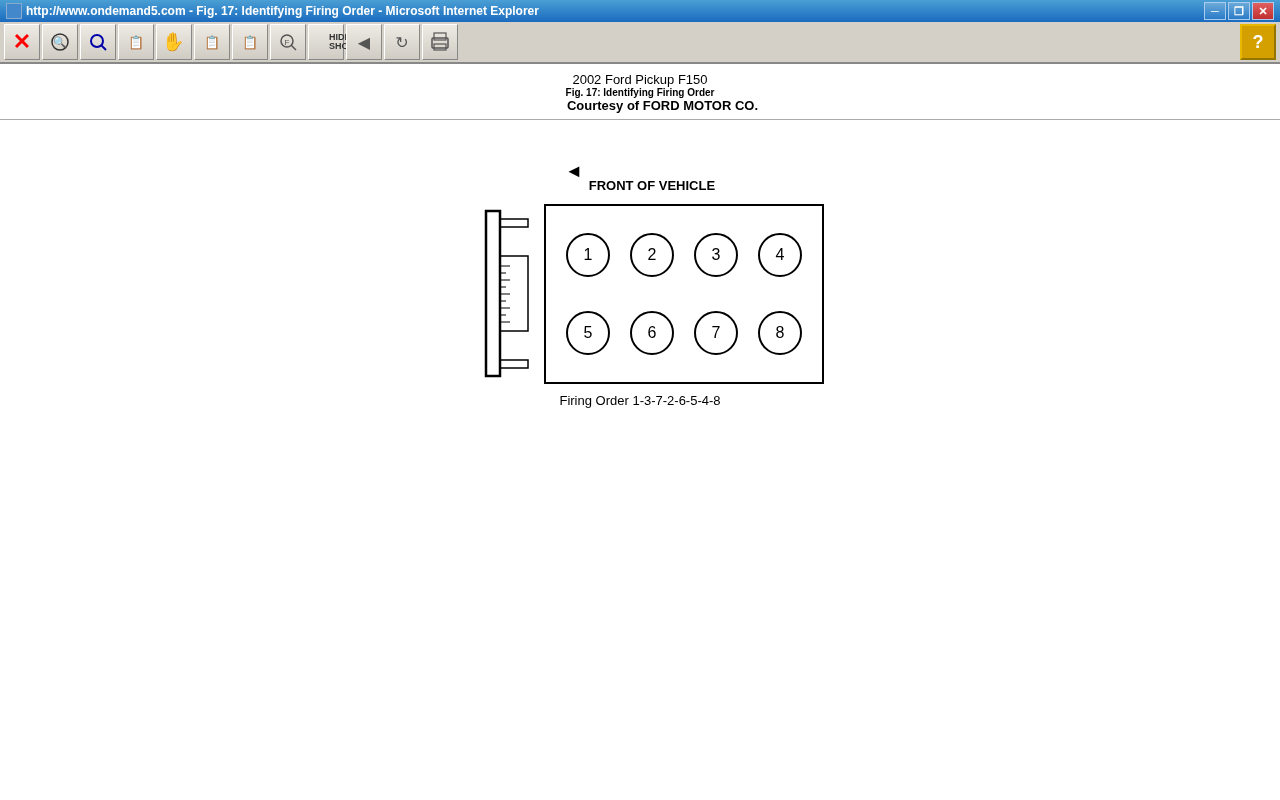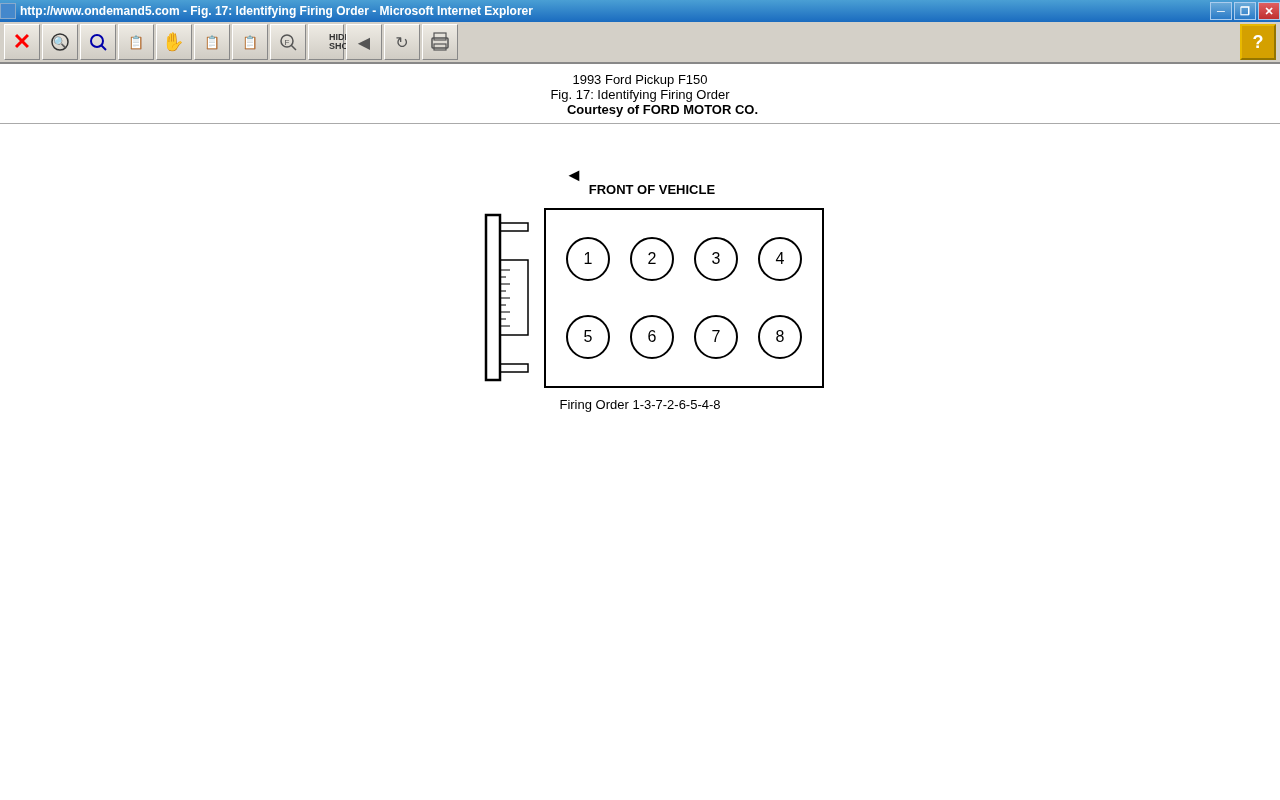--- a/index.html
+++ b/index.html
@@ -5,21 +5,21 @@
     * { margin: 0; padding: 0; box-sizing: border-box; }
     body { font-family: Arial, sans-serif; font-size: 13px; background: #fff; width: 1280px; height: 800px; overflow: hidden; }
 
     
     .title-bar {
       background: linear-gradient(to bottom, #4a9fd4, #1a6bbf);
       color: white;
       height: 22px;
       display: flex;
       align-items: center;
-      padding: 0 0;
+      padding: 0 6px;
       font-size: 12px;
       font-weight: bold;
       user-select: none;
     }
     .title-bar-icon {
       width: 16px; height: 16px; margin-right: 4px;
       background: #4488cc; border: 1px solid #88aacc;
     }
     .title-bar-title { flex: 1; }
     .title-bar-buttons { display: flex; gap: 2px; }
@@ -80,21 +80,21 @@
       border-top: 1px solid #aaa;
       margin: 0;
     }
 
     
     .doc-header {
       text-align: center;
       padding: 8px 0 6px 0;
     }
     .doc-header .title1 { font-size: 13px; font-weight: normal; }
-    .doc-header .title2 { font-size: 13px; font-weight: normal; }
+    .doc-header .title2 { font-size: 10px; font-weight: bold; }
     .doc-header .title3 { font-size: 13px; font-weight: bold; margin-left: 45px; }
 
     
     .diagram-area {
       margin-top: 20px;
       display: flex;
       flex-direction: column;
       align-items: center;
     }
 
@@ -215,21 +215,21 @@
       <rect x="3" y="7" width="16" height="10" rx="1" fill="none" stroke="#555" stroke-width="1.5"></rect>
       <rect x="5" y="2" width="12" height="7" fill="none" stroke="#555" stroke-width="1.2"></rect>
       <rect x="5" y="13" width="12" height="6" fill="none" stroke="#555" stroke-width="1.2"></rect>
     </svg>
   </div>
   <div class="tb-spacer"></div>
   <div class="tb-help">?</div>
 </div>
 
 <div class="doc-header">
-  <div class="title1">1993 Ford Pickup F150</div>
+  <div class="title1">2002 Ford Pickup F150</div>
   <div class="title2">Fig. 17: Identifying Firing Order</div>
   <div class="title3">Courtesy of FORD MOTOR CO.</div>
 </div>
 
 <hr class="content-sep">
 
 <div class="content">
   <div class="diagram-area">
 
     <div class="front-label">

